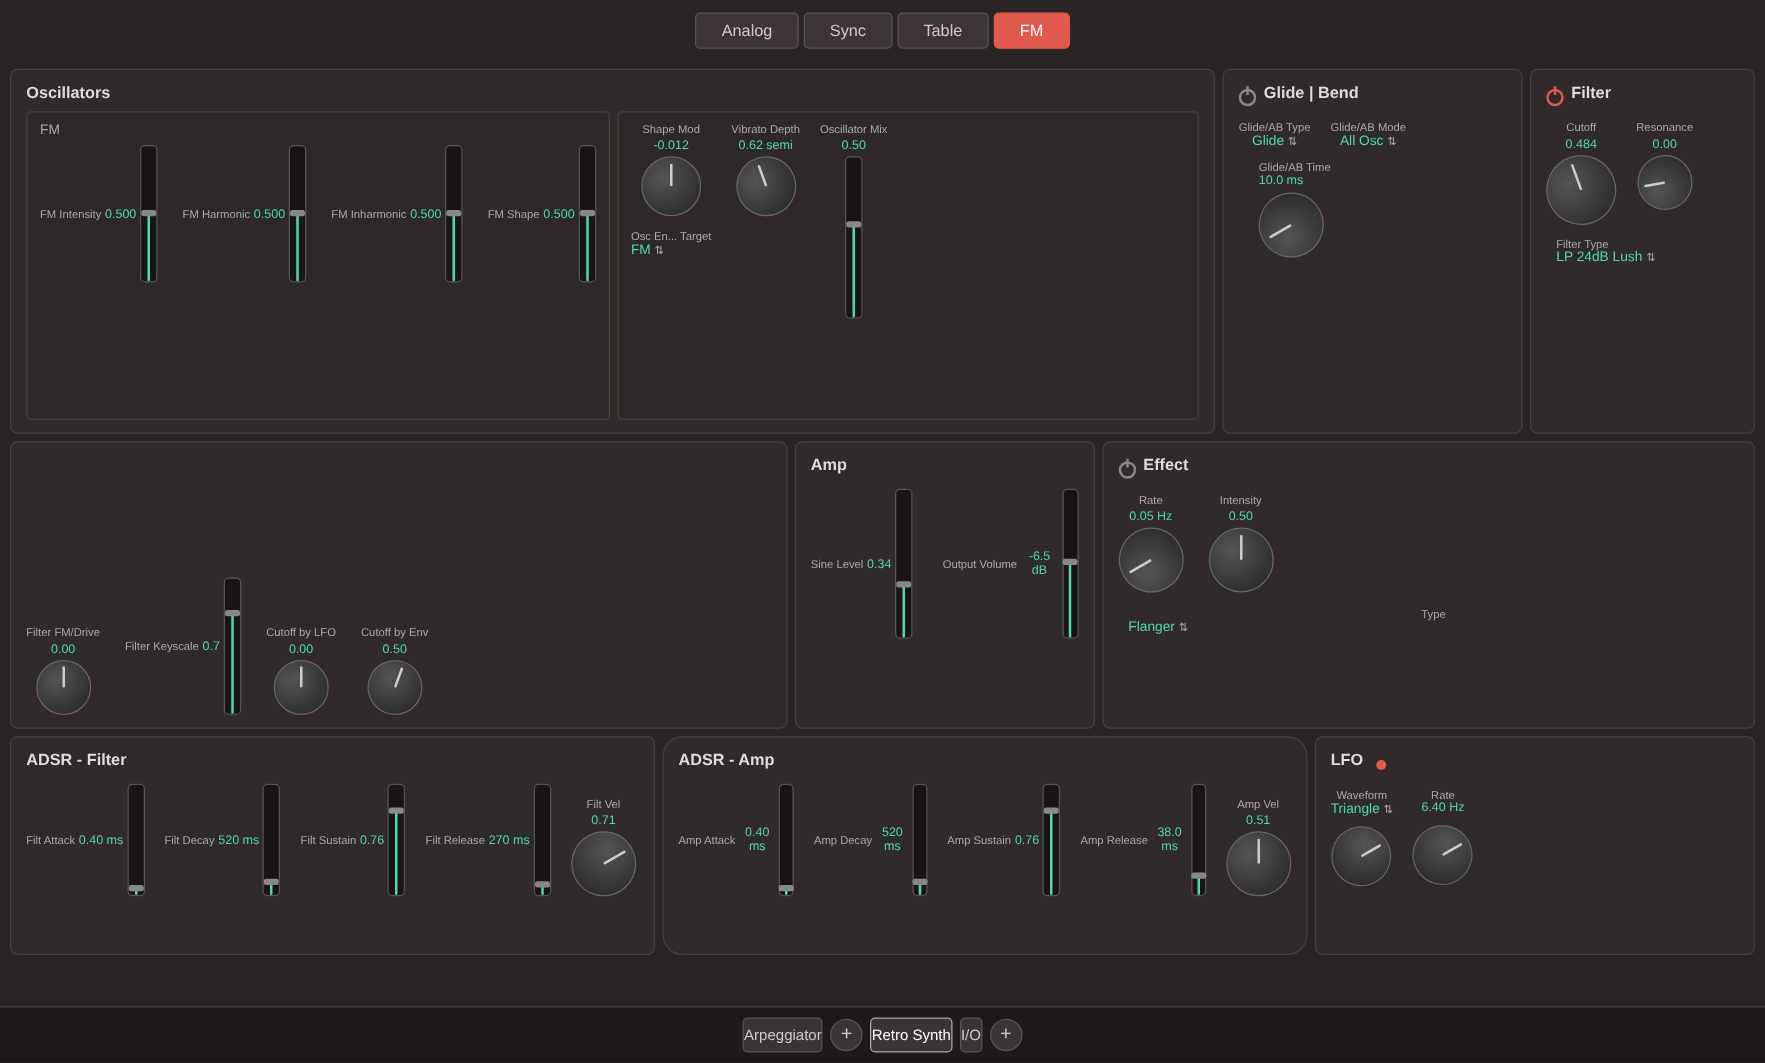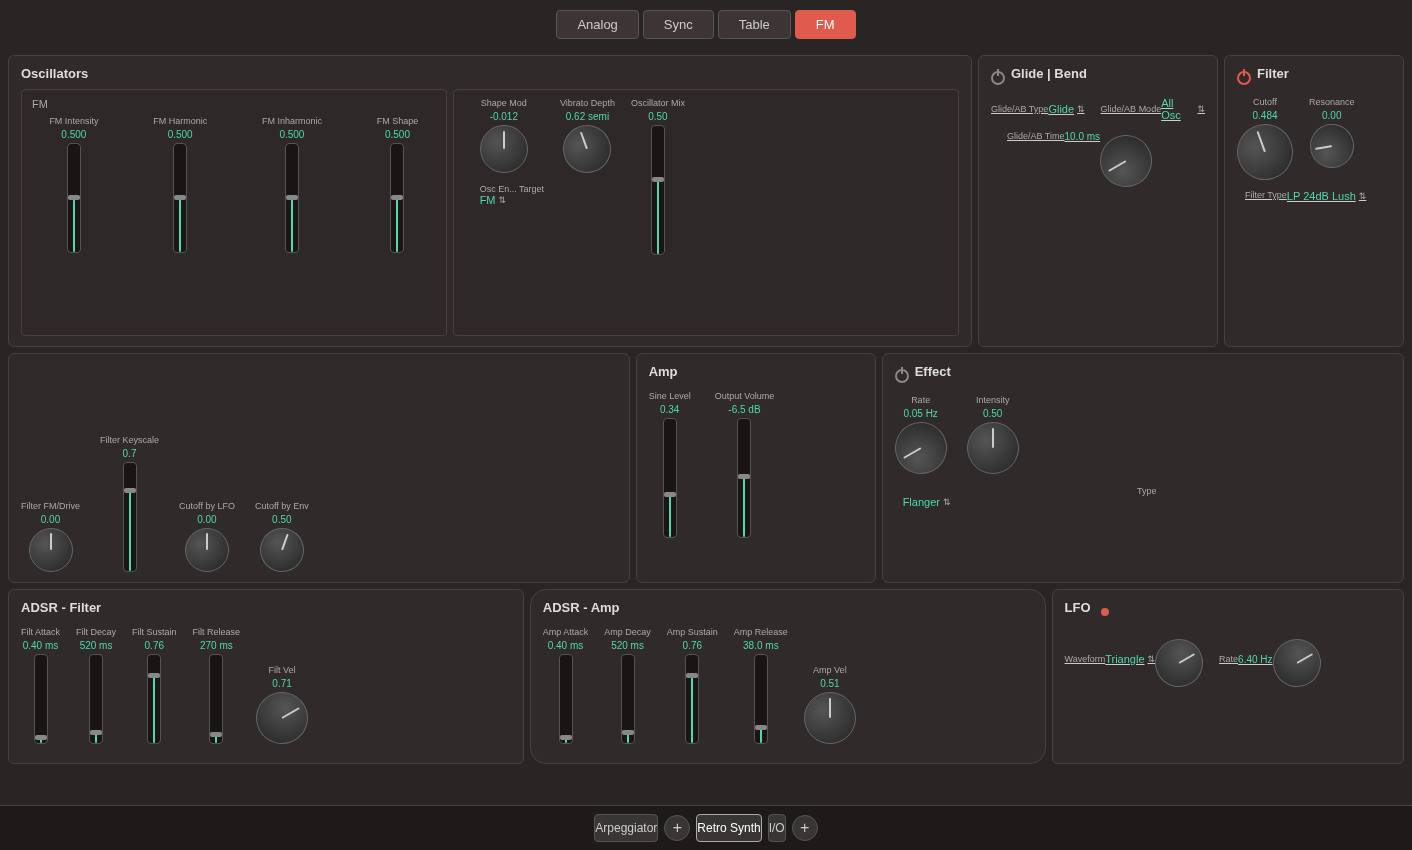--- a/index.html
+++ b/index.html
@@ -194,21 +194,21 @@
     .knob.pos-7 { transform: rotate(-20deg); }
     .knob.pos-8 { transform: rotate(20deg); }
     .knob.pos-3 { transform: rotate(-100deg); }
     .knob.pos-9 { transform: rotate(60deg); }
     .knob.pos-mid { transform: rotate(0deg); }
     .knob.pos-low { transform: rotate(-120deg); }
 
     
     .slider-container {
       display: flex;
-      flex-direction: column;
+      flex-direction: row;
       align-items: center;
       gap: 3px;
     }
     .slider-label {
       font-size: 9px;
       color: #aaa;
       text-align: center;
       white-space: nowrap;
     }
     .slider-value {
@@ -339,21 +339,21 @@
       color: #ccc;
       width: 26px;
       height: 26px;
       border-radius: 50%;
       cursor: pointer;
       display: flex;
       align-items: center;
       justify-content: center;
       font-size: 16px;
     }
-    .col { display: flex; align-items: center; text-decoration: underline; }
+    .col { display: flex; flex-direction: column; align-items: center; }
 
     
     .adsr-row {
       display: flex;
       gap: 16px;
       align-items: flex-end;
       padding-top: 4px;
     }
 
     
@@ -426,21 +426,21 @@
           </div>
         </div>
 
         <div class="mod-section">
           <div style="display:flex; gap:16px; align-items:flex-start;">
 
             <div class="knob-container">
               <div class="knob-label">Shape Mod</div>
               <div class="knob-value">-0.012</div>
               <div class="knob pos-mid" style="width:48px;height:48px;"></div>
-              <div style="margin-top:8px;margin-left:16px;">
+              <div style="margin-top:8px;">
                 <div class="knob-label">Osc En... Target</div>
                 <div class="select-ctrl">
                   <span>FM</span>
                   <span class="arrow">⇅</span>
                 </div>
               </div>
             </div>
 
             <div class="knob-container">
               <div class="knob-label">Vibrato Depth</div>

